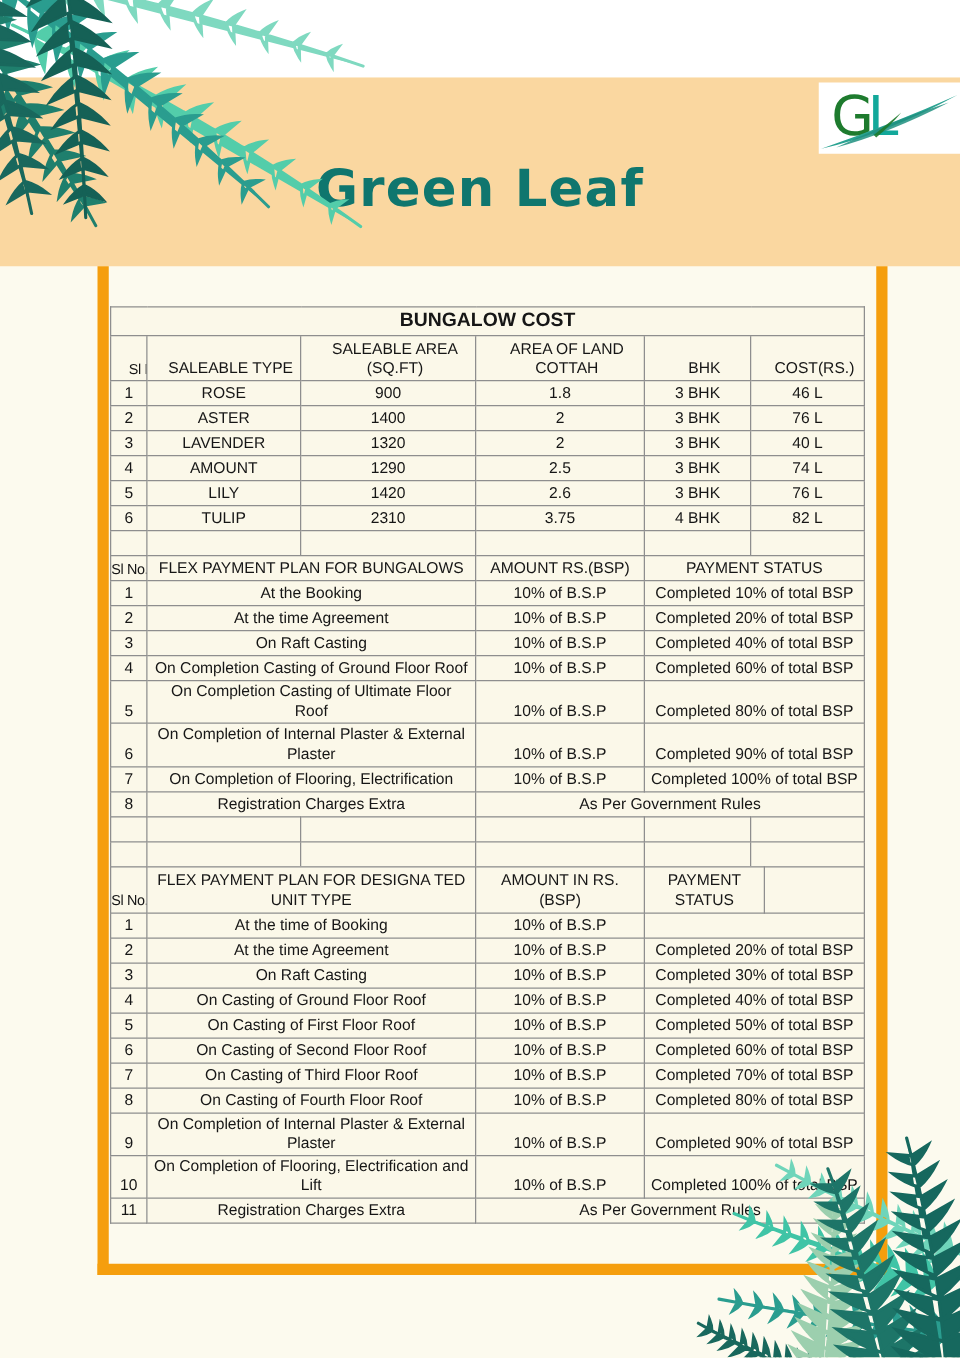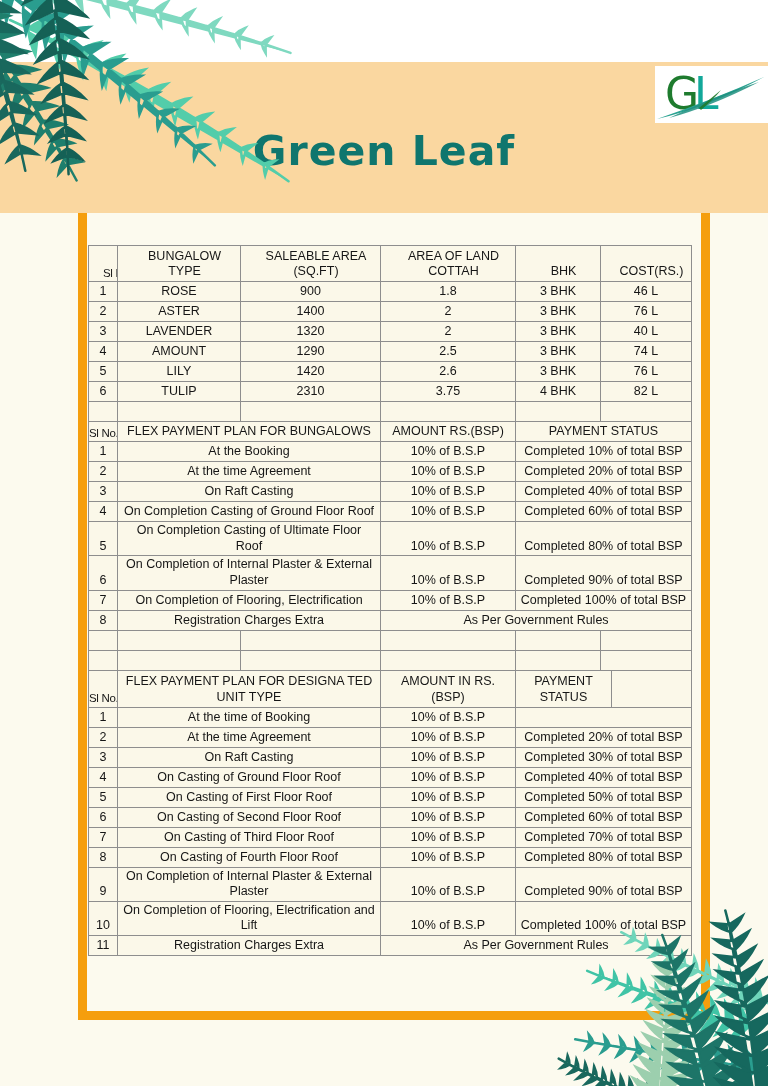--- a/index.html
+++ b/index.html
@@ -57,23 +57,26 @@
   <table id="t1">
       <colgroup>
         <col style="width: 29px;">
         <col style="width: 123px;">
         <col style="width: 140px;">
         <col style="width: 135px;">
         <col style="width: 85px;">
         <col style="width: 91px;">
       </colgroup>
       <tbody>
+        <tr>
+          <td class="ttl" colspan="6">BUNGALOW COST</td>
+        </tr>
         <tr class="h1r">
           <td class="sl">Sl No.</td>
-          <td class="c">BUNGALOW TYPE</td>
+          <td class="c">SALEABLE TYPE</td>
           <td class="c">SALEABLE AREA
 (SQ.FT)</td>
           <td class="c">AREA OF LAND
 COTTAH</td>
           <td class="c">BHK</td>
           <td class="c">COST(RS.)</td>
         </tr>
         <tr>
           <td class="c">1</td>
           <td class="c">ROSE</td>

